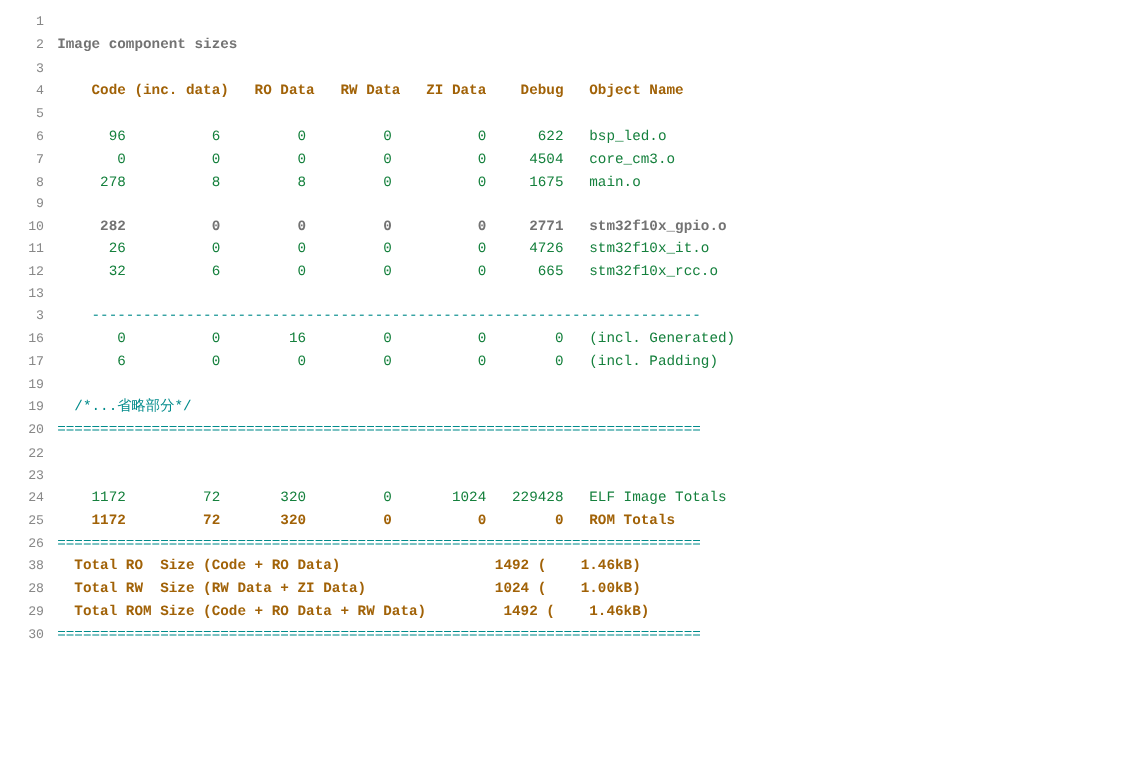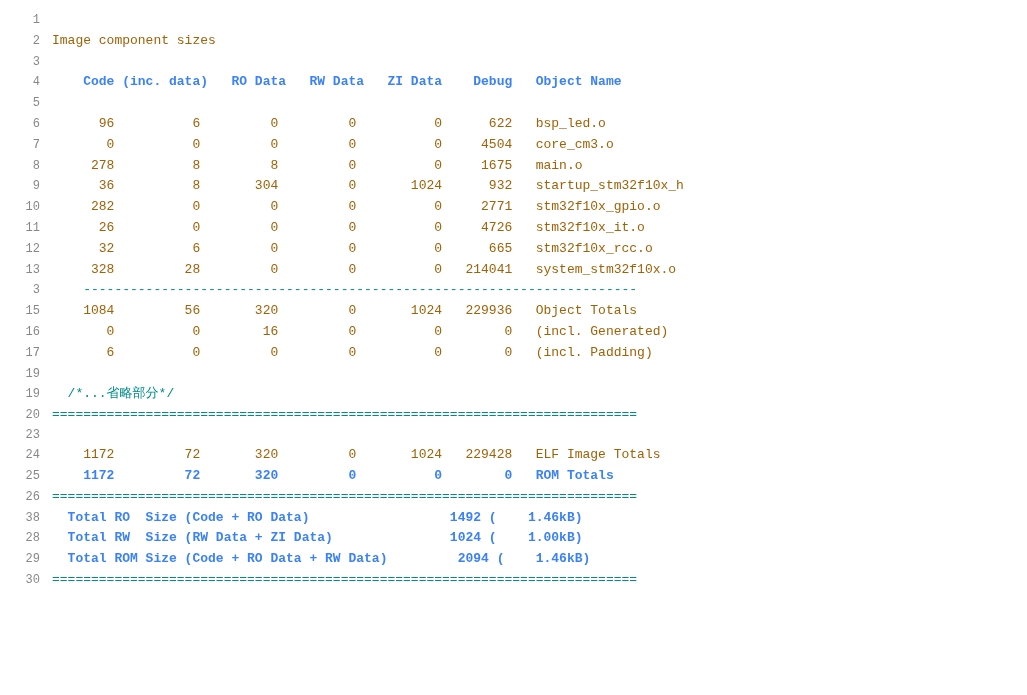--- a/index.html
+++ b/index.html
@@ -21,49 +21,49 @@
       min-width: 24px;
       text-align: right;
       margin-right: 12px;
       user-select: none;
       font-size: 12px;
     }
     .content {
       display: inline;
     }
     .c-cyan { color: #008b8b; }
-    .c-bold-blue { color: #a16207; font-weight: normal; }
-    .c-bold-red { color: #3b82f6; font-weight: bold; }
-    .plain { color: #a16207; }
+    .c-bold-blue { color: #737373; font-weight: bold; }
+    .c-bold-red { color: #a16207; font-weight: bold; }
+    .plain { color: #15803d; }
   </style>
 </head>
 <body>
 
 <div id="code-container">
     <div class="line"><span class="line-num">1</span><span class="content">&nbsp;</span></div>
     <div class="line"><span class="line-num">2</span><span class="content"><span class="c-bold-blue">Image component sizes</span></span></div>
     <div class="line"><span class="line-num">3</span><span class="content">&nbsp;</span></div>
     <div class="line"><span class="line-num">4</span><span class="content"><span class="c-bold-red">    Code (inc. data)   RO Data   RW Data   ZI Data    Debug   Object Name</span></span></div>
     <div class="line"><span class="line-num">5</span><span class="content">&nbsp;</span></div>
     <div class="line"><span class="line-num">6</span><span class="content"><span class="plain">      96          6         0         0          0      622   bsp_led.o</span></span></div>
     <div class="line"><span class="line-num">7</span><span class="content"><span class="plain">       0          0         0         0          0     4504   core_cm3.o</span></span></div>
     <div class="line"><span class="line-num">8</span><span class="content"><span class="plain">     278          8         8         0          0     1675   main.o</span></span></div>
-    <div class="line"><span class="line-num">9</span><span class="content"><span class="plain">      36          8       304         0       1024      932   startup_stm32f10x_h</span></span></div>
+    <div class="line"><span class="line-num">9</span></div>
     <div class="line"><span class="line-num">10</span><span class="content"><span class="c-bold-blue">     282          0         0         0          0     2771   stm32f10x_gpio.o</span></span></div>
     <div class="line"><span class="line-num">11</span><span class="content"><span class="plain">      26          0         0         0          0     4726   stm32f10x_it.o</span></span></div>
     <div class="line"><span class="line-num">12</span><span class="content"><span class="plain">      32          6         0         0          0      665   stm32f10x_rcc.o</span></span></div>
-    <div class="line"><span class="line-num">13</span><span class="content"><span class="plain">     328         28         0         0          0   214041   system_stm32f10x.o</span></span></div>
+    <div class="line"><span class="line-num">13</span></div>
     <div class="line"><span class="line-num">3</span><span class="content"><span class="c-cyan">    -----------------------------------------------------------------------</span></span></div>
-    <div class="line"><span class="line-num">15</span><span class="content"><span class="plain">    1084         56       320         0       1024   229936   Object Totals</span></span></div>
     <div class="line"><span class="line-num">16</span><span class="content"><span class="plain">       0          0        16         0          0        0   (incl. Generated)</span></span></div>
     <div class="line"><span class="line-num">17</span><span class="content"><span class="plain">       6          0         0         0          0        0   (incl. Padding)</span></span></div>
     <div class="line"><span class="line-num">19</span><span class="content">&nbsp;</span></div>
     <div class="line"><span class="line-num">19</span><span class="content"><span class="c-cyan">  /*...省略部分*/</span></span></div>
     <div class="line"><span class="line-num">20</span><span class="content"><span class="c-cyan">===========================================================================</span></span></div>
+    <div class="line"><span class="line-num">22</span><span class="content">&nbsp;</span></div>
     <div class="line"><span class="line-num">23</span></div>
     <div class="line"><span class="line-num">24</span><span class="content"><span class="plain">    1172         72       320         0       1024   229428   ELF Image Totals</span></span></div>
     <div class="line"><span class="line-num">25</span><span class="content"><span class="c-bold-red">    1172         72       320         0          0        0   ROM Totals</span></span></div>
     <div class="line"><span class="line-num">26</span><span class="content"><span class="c-cyan">===========================================================================</span></span></div>
     <div class="line"><span class="line-num">38</span><span class="content"><span class="c-bold-red">  Total RO  Size (Code + RO Data)                  1492 (    1.46kB)</span></span></div>
     <div class="line"><span class="line-num">28</span><span class="content"><span class="c-bold-red">  Total RW  Size (RW Data + ZI Data)               1024 (    1.00kB)</span></span></div>
-    <div class="line"><span class="line-num">29</span><span class="content"><span class="c-bold-red">  Total ROM Size (Code + RO Data + RW Data)         2094 (    1.46kB)</span></span></div>
+    <div class="line"><span class="line-num">29</span><span class="content"><span class="c-bold-red">  Total ROM Size (Code + RO Data + RW Data)         1492 (    1.46kB)</span></span></div>
     <div class="line"><span class="line-num">30</span><span class="content"><span class="c-cyan">===========================================================================</span></span></div>
   </div>
 
 </body></html>

